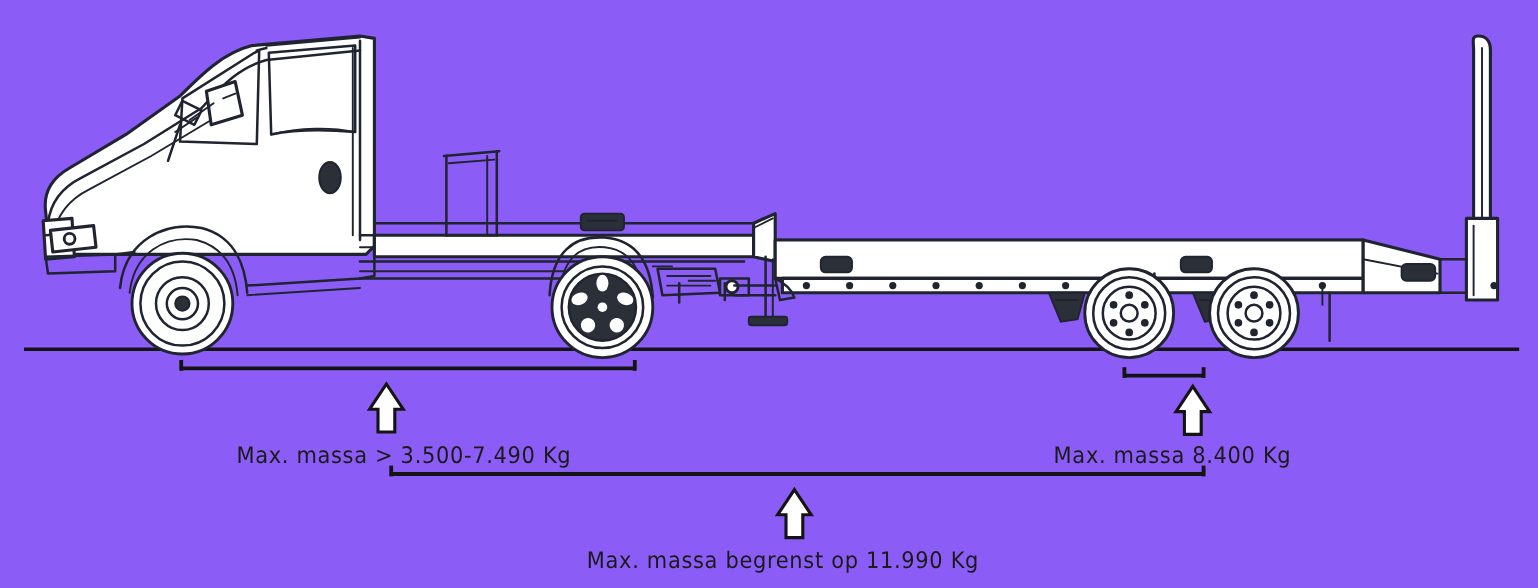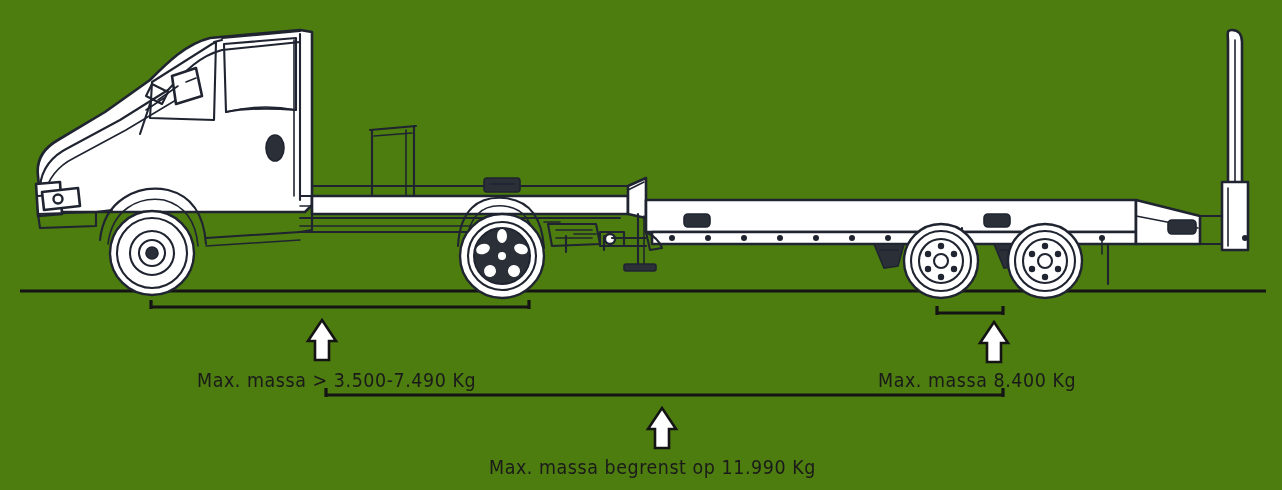--- a/index.html
+++ b/index.html
@@ -10,21 +10,21 @@
   body {
     width: 1282px;
     height: 490px;
     font-family: "Liberation Sans", sans-serif;
     overflow: hidden;
   }
   #stage {
     position: relative;
     width: 1282px;
     height: 490px;
-    background: #4d7c0f;
+    background: #8b5cf6;
   }
   #drawing {
     position: absolute;
     left: 0;
     top: 0;
     width: 1282px;
     height: 490px;
   }
   .ann-label {
     position: absolute;

